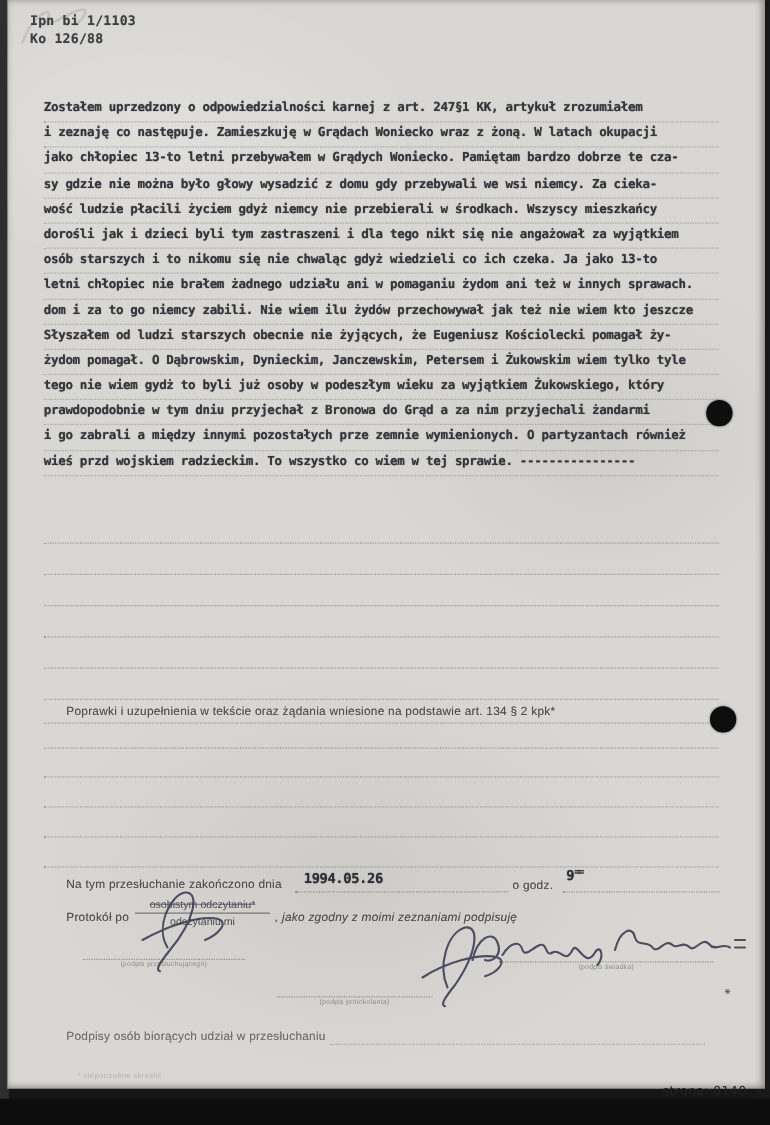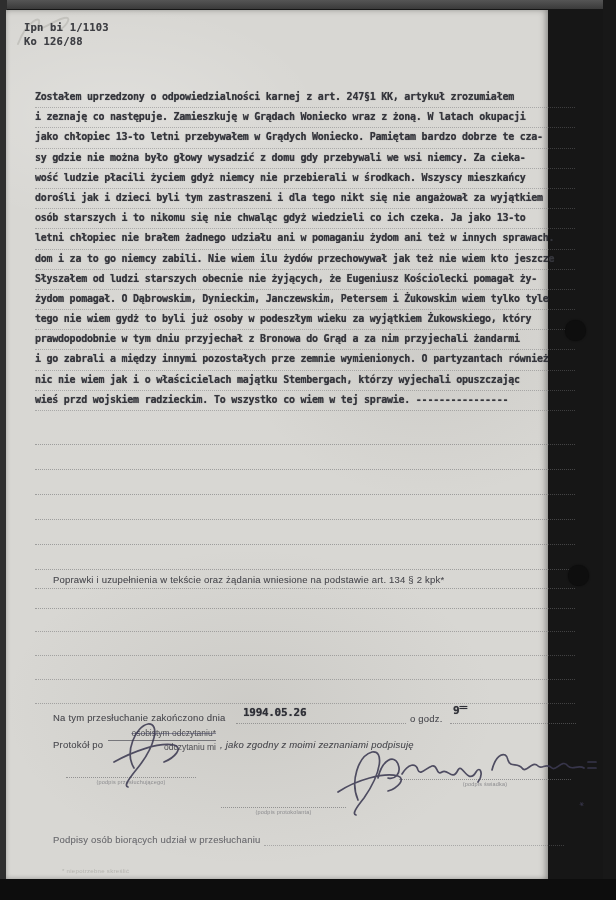--- a/index.html
+++ b/index.html
@@ -6,21 +6,21 @@
   body{
     width:616px;height:900px;position:relative;overflow:hidden;
     background:#161616;
     font-family:"Liberation Sans", sans-serif;
   }
   .scan-edge-top{position:absolute;left:0;top:0;width:616px;height:9px;background:linear-gradient(180deg,#555 0%,#3a3a3a 100%);}
   .scan-edge-bottom{position:absolute;left:0;top:879px;width:616px;height:21px;background:#0d0d0d;}
   .scan-edge-left{position:absolute;left:0;top:0;width:7px;height:900px;background:#2e2e2e;}
   .scan-edge-right{position:absolute;right:0;top:0;width:13px;height:900px;background:#181818;}
   .paper{
-    position:absolute;left:6px;top:10px;width:542px;height:871px;
+    position:absolute;left:6px;top:0;width:606px;height:871px;
     background:
       radial-gradient(ellipse 300px 160px at 20% 12%, rgba(255,255,255,.20), rgba(255,255,255,0) 70%),
       radial-gradient(ellipse 260px 200px at 78% 40%, rgba(120,118,112,.10), rgba(0,0,0,0) 70%),
       radial-gradient(ellipse 340px 220px at 45% 80%, rgba(125,122,116,.12), rgba(0,0,0,0) 72%),
       #d8d7d3;
     box-shadow:inset -3px 0 6px rgba(0,0,0,.25), inset 0 -2px 5px rgba(0,0,0,.2);
   }
   .refs{
     position:absolute;left:18px;top:10px;
     font:600 10.5px/14px "DejaVu Sans Mono", monospace;
@@ -66,21 +66,21 @@
   .label-na-tym{position:absolute;left:47px;top:702px;}
   .date-typed{position:absolute;left:237px;top:696px;}
   .dot-date{left:230px;top:712px;width:170px;}
   .label-godz{position:absolute;left:404px;top:703px;}
   .time-typed{position:absolute;left:447px;top:692px;}
   .time-typed sup{font-size:8px;letter-spacing:-1.5px;position:relative;top:1px;}
   .dot-time{left:444px;top:712px;width:126px;}
 
   .label-protokol{position:absolute;left:47px;top:729px;}
   .fraction{
-    position:absolute;left:102px;top:718px;width:108px;text-align:right;
+    position:absolute;left:102px;top:718px;width:108px;text-align:center;
     font:8.5px/11px "Liberation Sans", sans-serif;color:#4b4b50;
   }
   .frac-top{display:block;border-bottom:1px solid rgba(80,80,88,.7);padding-bottom:1px;
     text-decoration:line-through;text-decoration-color:rgba(70,70,100,.55);}
   .frac-bottom{display:block;padding-top:1px;}
   .label-protokol-suffix{position:absolute;left:214px;top:729px;font-style:italic;}
 
   .sig-line{border-bottom:1px dotted rgba(110,110,112,.65);position:absolute;height:1px;}
   .sig-label{
     position:absolute;text-align:center;
@@ -136,21 +136,20 @@
     <div class="typed-line">wość ludzie płacili życiem gdyż niemcy nie przebierali w środkach. Wszyscy mieszkańcy</div>
     <div class="typed-line">dorośli jak i dzieci byli tym zastraszeni i dla tego nikt się nie angażował za wyjątkiem</div>
     <div class="typed-line">osób starszych i to nikomu się nie chwaląc gdyż wiedzieli co ich czeka. Ja jako 13-to</div>
     <div class="typed-line">letni chłopiec nie brałem żadnego udziału ani w pomaganiu żydom ani też w innych sprawach.</div>
     <div class="typed-line">dom i za to go niemcy zabili. Nie wiem ilu żydów przechowywał jak też nie wiem kto jeszcze</div>
     <div class="typed-line">Słyszałem od ludzi starszych obecnie nie żyjących, że Eugeniusz Kościolecki pomagał ży-</div>
     <div class="typed-line">żydom pomagał. O Dąbrowskim, Dynieckim, Janczewskim, Petersem i Żukowskim wiem tylko tyle</div>
     <div class="typed-line">tego nie wiem gydż to byli już osoby w podeszłym wieku za wyjątkiem Żukowskiego, który</div>
     <div class="typed-line">prawdopodobnie w tym dniu przyjechał z Bronowa do Grąd a za nim przyjechali żandarmi</div>
     <div class="typed-line">i go zabrali a między innymi pozostałych prze zemnie wymienionych. O partyzantach również</div>
-    <div class="typed-line">nic nie wiem jak i o właścicielach majątku Stembergach, którzy wyjechali opuszczając</div>
     <div class="typed-line">wieś przd wojskiem radzieckim. To wszystko co wiem w tej sprawie. ----------------</div>
   </div>
 
   <div class="blank-lines">
     <div class="blank-line"></div>
     <div class="blank-line"></div>
     <div class="blank-line"></div>
     <div class="blank-line"></div>
     <div class="blank-line"></div>
     <div class="blank-line"></div>

